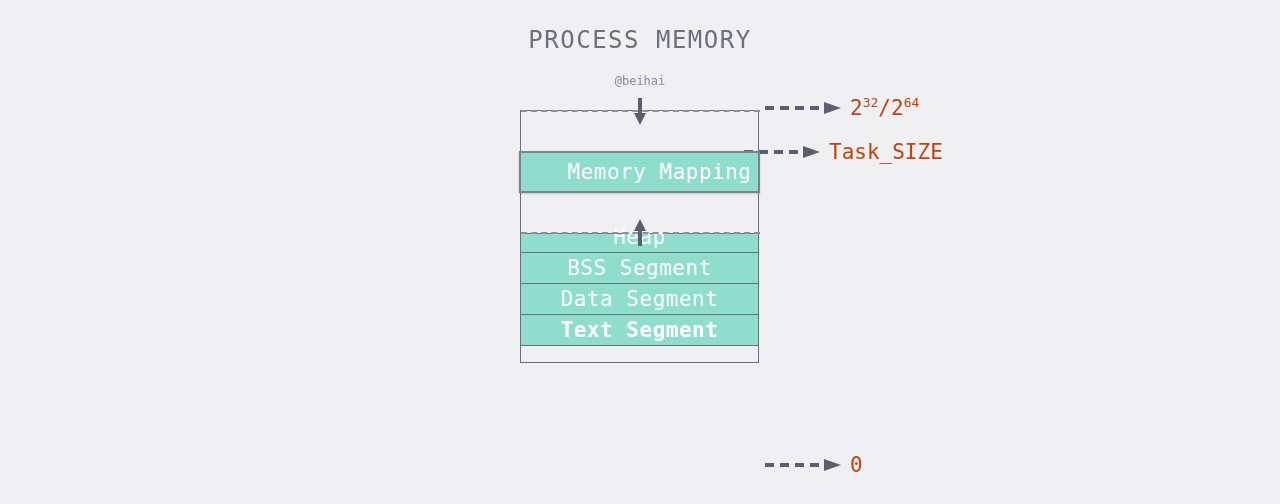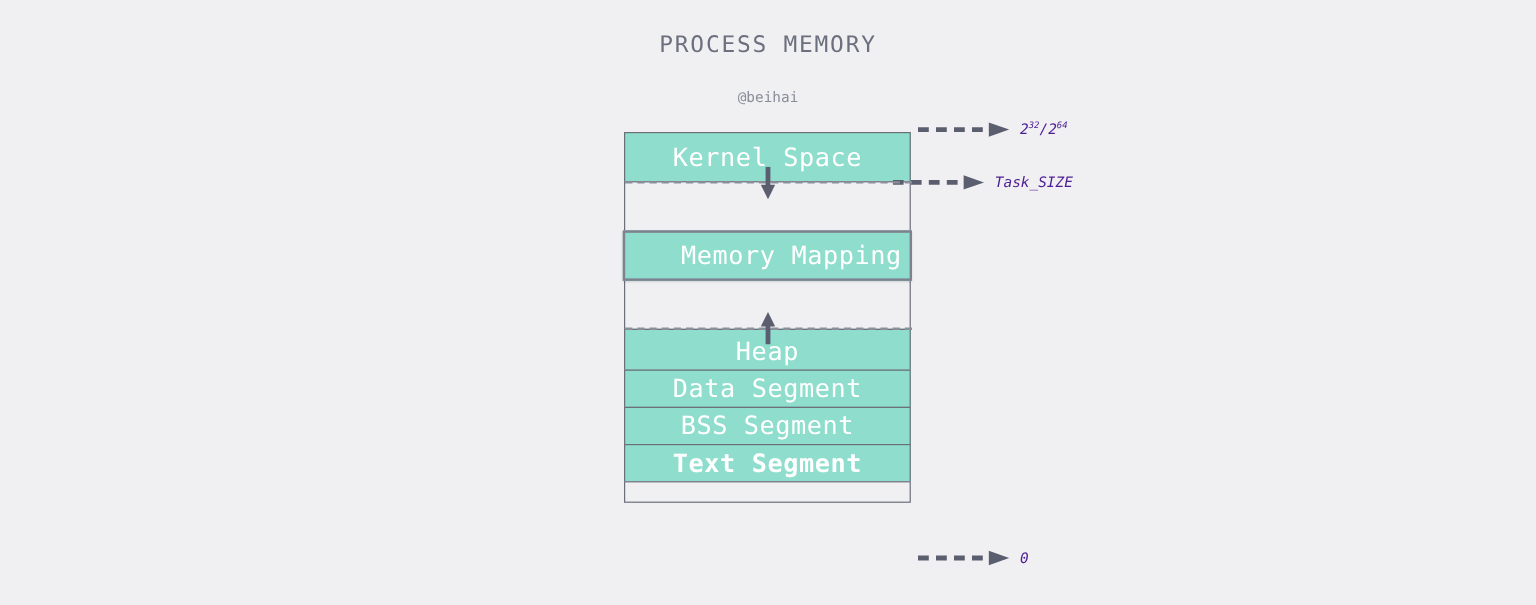--- a/index.html
+++ b/index.html
@@ -16,21 +16,21 @@
   }
 
   
   #diagram-title {
     position: absolute;
     left: 0;
     top: 26px;
     width: 1280px;
     text-align: center;
     font-family: "DejaVu Sans Mono", monospace;
-    font-size: 19px;
+    font-size: 24px;
     letter-spacing: 1.5px;
     color: #6c6f7e;
     white-space: pre;
   }
   #diagram-subtitle {
     position: absolute;
     left: 0;
     top: 74px;
     width: 1280px;
     text-align: center;
@@ -114,44 +114,40 @@
     height: 20px;
   }
   .annot-arrow {
     width: 78px;
     height: 14px;
     flex: 0 0 auto;
   }
   .annot-text {
     margin-left: 7px;
     font-family: "DejaVu Sans Mono", monospace;
-    font-size: 12px;
-    color: #4c1d95;
+    font-size: 21px;
+    color: #c2410c;
     white-space: pre;
     line-height: 1;
-    font-style: italic;
   }
   .annot-text sup {
     font-size: 0.62em;
     vertical-align: super;
     line-height: 0;
   }
 </style>
 </head>
 <body>
 
 <div id="diagram-title">PROCESS MEMORY</div>
 
 <div id="diagram-subtitle">@beihai</div>
 
 <div id="memory-column">
 
-  <div class="mem-block" style="height:42px;">
-    <span class="mem-label">Kernel Space</span>
-  </div>
 
 
   <div class="mem-block gap" style="height:42px;">
 
     <div class="dashed-rule" style="top:-1px;"></div>
 
     <svg class="grow-arrow" style="top:-13px;" width="12" height="28" viewBox="0 0 12 28">
       <line x1="6" y1="0" x2="6" y2="17" stroke="#5b5e6e" stroke-width="4"></line>
       <polygon points="6,27 0,15 12,15" fill="#5b5e6e"></polygon>
     </svg>
@@ -164,30 +160,30 @@
   <div class="mem-block gap" style="height:42px;">
 
     <div class="dashed-rule" style="bottom:-1px;"></div>
 
     <svg class="grow-arrow" style="bottom:-13px;" width="12" height="28" viewBox="0 0 12 28">
       <line x1="6" y1="11" x2="6" y2="28" stroke="#5b5e6e" stroke-width="4"></line>
       <polygon points="6,1 0,13 12,13" fill="#5b5e6e"></polygon>
     </svg>
   </div>
 
-  <div class="mem-block" style="height:35px;">
+  <div class="mem-block" style="height:20px;">
     <span class="mem-label label-bottom">Heap</span>
+  </div>
+
+  <div class="mem-block" style="height:32px;">
+    <span class="mem-label">BSS Segment</span>
   </div>
 
   <div class="mem-block" style="height:32px;">
     <span class="mem-label">Data Segment</span>
-  </div>
-
-  <div class="mem-block" style="height:32px;">
-    <span class="mem-label">BSS Segment</span>
   </div>
 
   <div class="mem-block" style="height:32px;font-weight:bold;">
     <span class="mem-label">Text Segment</span>
   </div>
 
   <div class="mem-block gap" style="height:18px;"></div>
 </div>
 
 <div class="annotation" style="left:765px; top:98px;">

